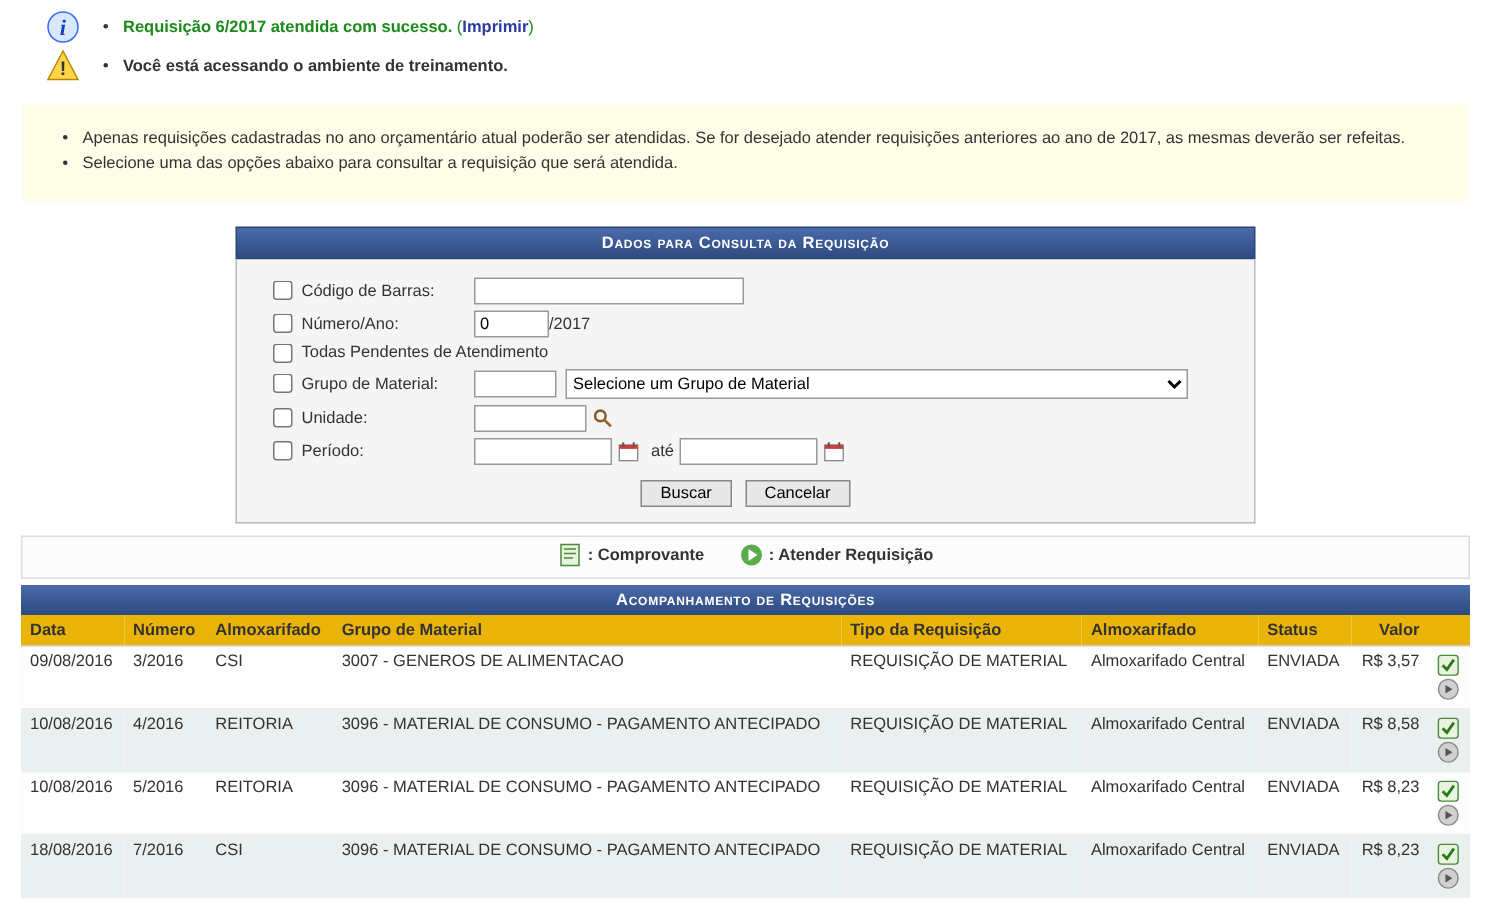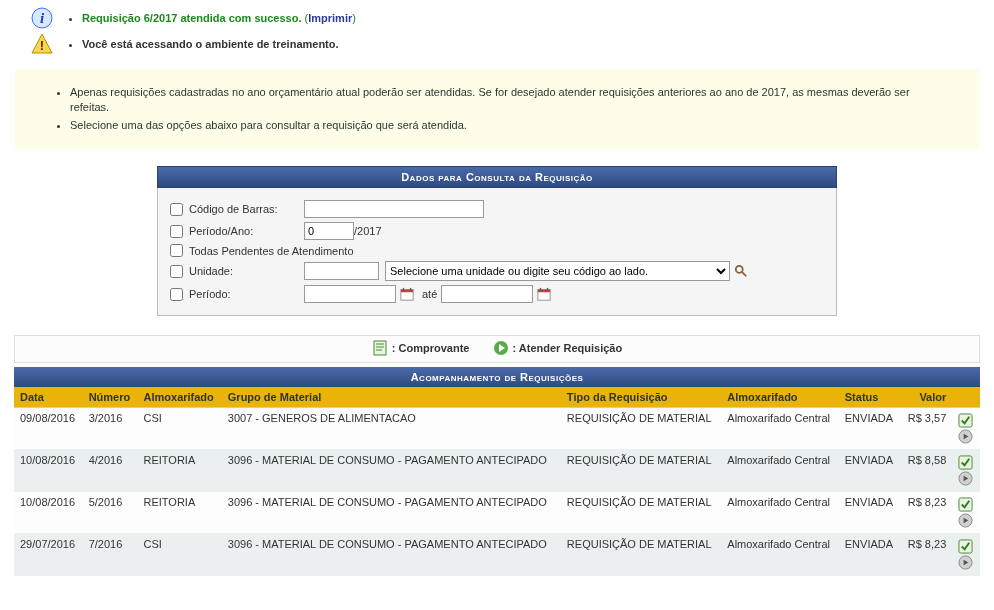--- a/index.html
+++ b/index.html
@@ -10,25 +10,25 @@
     .info-icon, .warn-icon { width: 24px; height: 24px; display: flex; align-items: center; justify-content: center; flex-shrink: 0; }
     .info-icon svg, .warn-icon svg { width: 24px; height: 24px; }
     .message-bullet { list-style: disc; margin-left: 16px; }
     .message-success { color: #1b8a1b; font-weight: bold; }
     .message-warn { color: #333; font-weight: bold; }
     .print-link { color: #2a3a9e; font-weight: bold; cursor: pointer; }
     .paren { color: #1b8a1b; }
     
     .info-box { background: #fdfde8; border: 1px solid #fff; margin: 6px 14px; padding: 14px 22px; font-size: 11px; color: #333; }
     .info-box ul { margin-left: 18px; }
-    .info-box li { margin: 2px 15px; line-height: 1.4; }
-    
-    .form-panel { width: 680px; margin: 16px auto 19px; }
+    .info-box li { margin: 2px 0; line-height: 1.4; }
+    
+    .form-panel { width: 680px; margin: 16px auto 8px; }
     .form-header { background: #3a5999; background: linear-gradient(#4a6aaa, #2e4a80); color: #fff; text-align: center; font-size: 11px; font-weight: bold; font-variant: small-caps; letter-spacing: 0.5px; padding: 4px; border: 1px solid #2a4575; }
-    .form-body { border: 1px solid #bbb; border-top: none; background: #f5f5f5; padding: 8px 12px; }
+    .form-body { border: 1px solid #bbb; border-top: none; background: #f5f5f5; padding: 8px 24px; }
     .form-row { display: flex; align-items: center; margin: 4px 0; }
     .form-row input[type="checkbox"] { margin-right: 6px; }
     .form-label { width: 115px; color: #333; }
     .form-input-text { border: 1px solid #999; padding: 1px 3px; font-size: 11px; height: 18px; }
     .form-input-small { width: 50px; }
     .form-input-barcode { width: 180px; }
     .form-input-group { width: 55px; }
     .form-input-date { width: 92px; }
     .select-control { border: 1px solid #999; font-size: 11px; height: 20px; background: #fff; }
     .select-group { width: 415px; margin-left: 6px; }
@@ -97,36 +97,41 @@
 <div class="form-panel">
   <div class="form-header">Dados para Consulta da Requisição</div>
   <div class="form-body">
     <div class="form-row">
       <input type="checkbox" style="">
       <span class="form-label">Código de Barras:</span>
       <input type="text" class="form-input-text form-input-barcode" value="" style="">
     </div>
     <div class="form-row">
       <input type="checkbox" style="">
-      <span class="form-label">Período/Ano:</span>
+      <span class="form-label">Número/Ano:</span>
       <input type="text" class="form-input-text form-input-small" value="0" style="">
       <span> /</span>
         <span>2017</span>
     </div>
     <div class="form-row">
       <input type="checkbox" style="">
       <span>Todas Pendentes de Atendimento</span>
     </div>
     <div class="form-row">
       <input type="checkbox" style="">
+      <span class="form-label">Grupo de Material:</span>
+      <input type="text" class="form-input-text form-input-group" value="" style="">
+      <select class="select-control select-group">
+        <option>Selecione um Grupo de Material</option>
+      </select>
+    </div>
+    <div class="form-row">
+      <input type="checkbox" style="">
       <span class="form-label">Unidade:</span>
       <input type="text" class="form-input-text" style="width: 75px;" value="">
-      <select class="select-control select-unit">
-        <option>Selecione uma unidade ou digite seu código ao lado.</option>
-      </select>
       <span class="magnifier-icon">
         <svg viewBox="0 0 16 16">
             <circle cx="6" cy="6" r="4" fill="none" stroke="#8a5d2e" stroke-width="2"></circle>
             <line x1="9" y1="9" x2="14" y2="14" stroke="#8a5d2e" stroke-width="2"></line>
           </svg>
       </span>
     </div>
     <div class="form-row">
       <input type="checkbox" style="">
       <span class="form-label">Período:</span>
@@ -142,20 +147,24 @@
       <span class="date-sep">até</span>
       <input type="text" class="form-input-text form-input-date" value="" style="">
       <span class="calendar-icon">
         <svg viewBox="0 0 16 16">
             <rect x="1" y="3" width="14" height="12" fill="#fff" stroke="#888"></rect>
             <rect x="1" y="3" width="14" height="3" fill="#c34040"></rect>
             <line x1="4" y1="1" x2="4" y2="4" stroke="#555" stroke-width="1.5"></line>
             <line x1="12" y1="1" x2="12" y2="4" stroke="#555" stroke-width="1.5"></line>
           </svg>
       </span>
+    </div>
+    <div class="button-row">
+      <button class="btn">Buscar</button>
+      <button class="btn">Cancelar</button>
     </div>
   </div>
 </div>
 
 <div class="legend-bar">
   <span class="legend-item">
     <span class="legend-icon">
       <svg viewBox="0 0 16 16">
           <rect x="2" y="1" width="12" height="14" fill="#e8f4e0" stroke="#4a8a3a"></rect>
           <line x1="4" y1="4" x2="12" y2="4" stroke="#4a8a3a"></line>
@@ -246,21 +255,21 @@
               <rect x="1" y="1" width="14" height="14" rx="2" fill="#e8f4e0" stroke="#4a8a3a"></rect>
               <polyline points="4,8 7,11 12,4" fill="none" stroke="#2a7a1a" stroke-width="2"></polyline>
             </svg></span>
           <span class="action-icon"><svg viewBox="0 0 16 16">
               <circle cx="8" cy="8" r="7" fill="#d0d0d0" stroke="#888"></circle>
               <polygon points="6,5 11,8 6,11" fill="#555"></polygon>
             </svg></span>
         </td>
       </tr>
       <tr>
-        <td>29/07/2016</td>
+        <td>18/08/2016</td>
         <td>7/2016</td>
         <td>CSI</td>
         <td>3096 - MATERIAL DE CONSUMO - PAGAMENTO ANTECIPADO</td>
         <td>REQUISIÇÃO DE MATERIAL</td>
         <td>Almoxarifado Central</td>
         <td>ENVIADA</td>
         <td class="r">R$ 8,23</td>
         <td class="action-cell">
           <span class="action-icon"><svg viewBox="0 0 16 16">
               <rect x="1" y="1" width="14" height="14" rx="2" fill="#e8f4e0" stroke="#4a8a3a"></rect>

